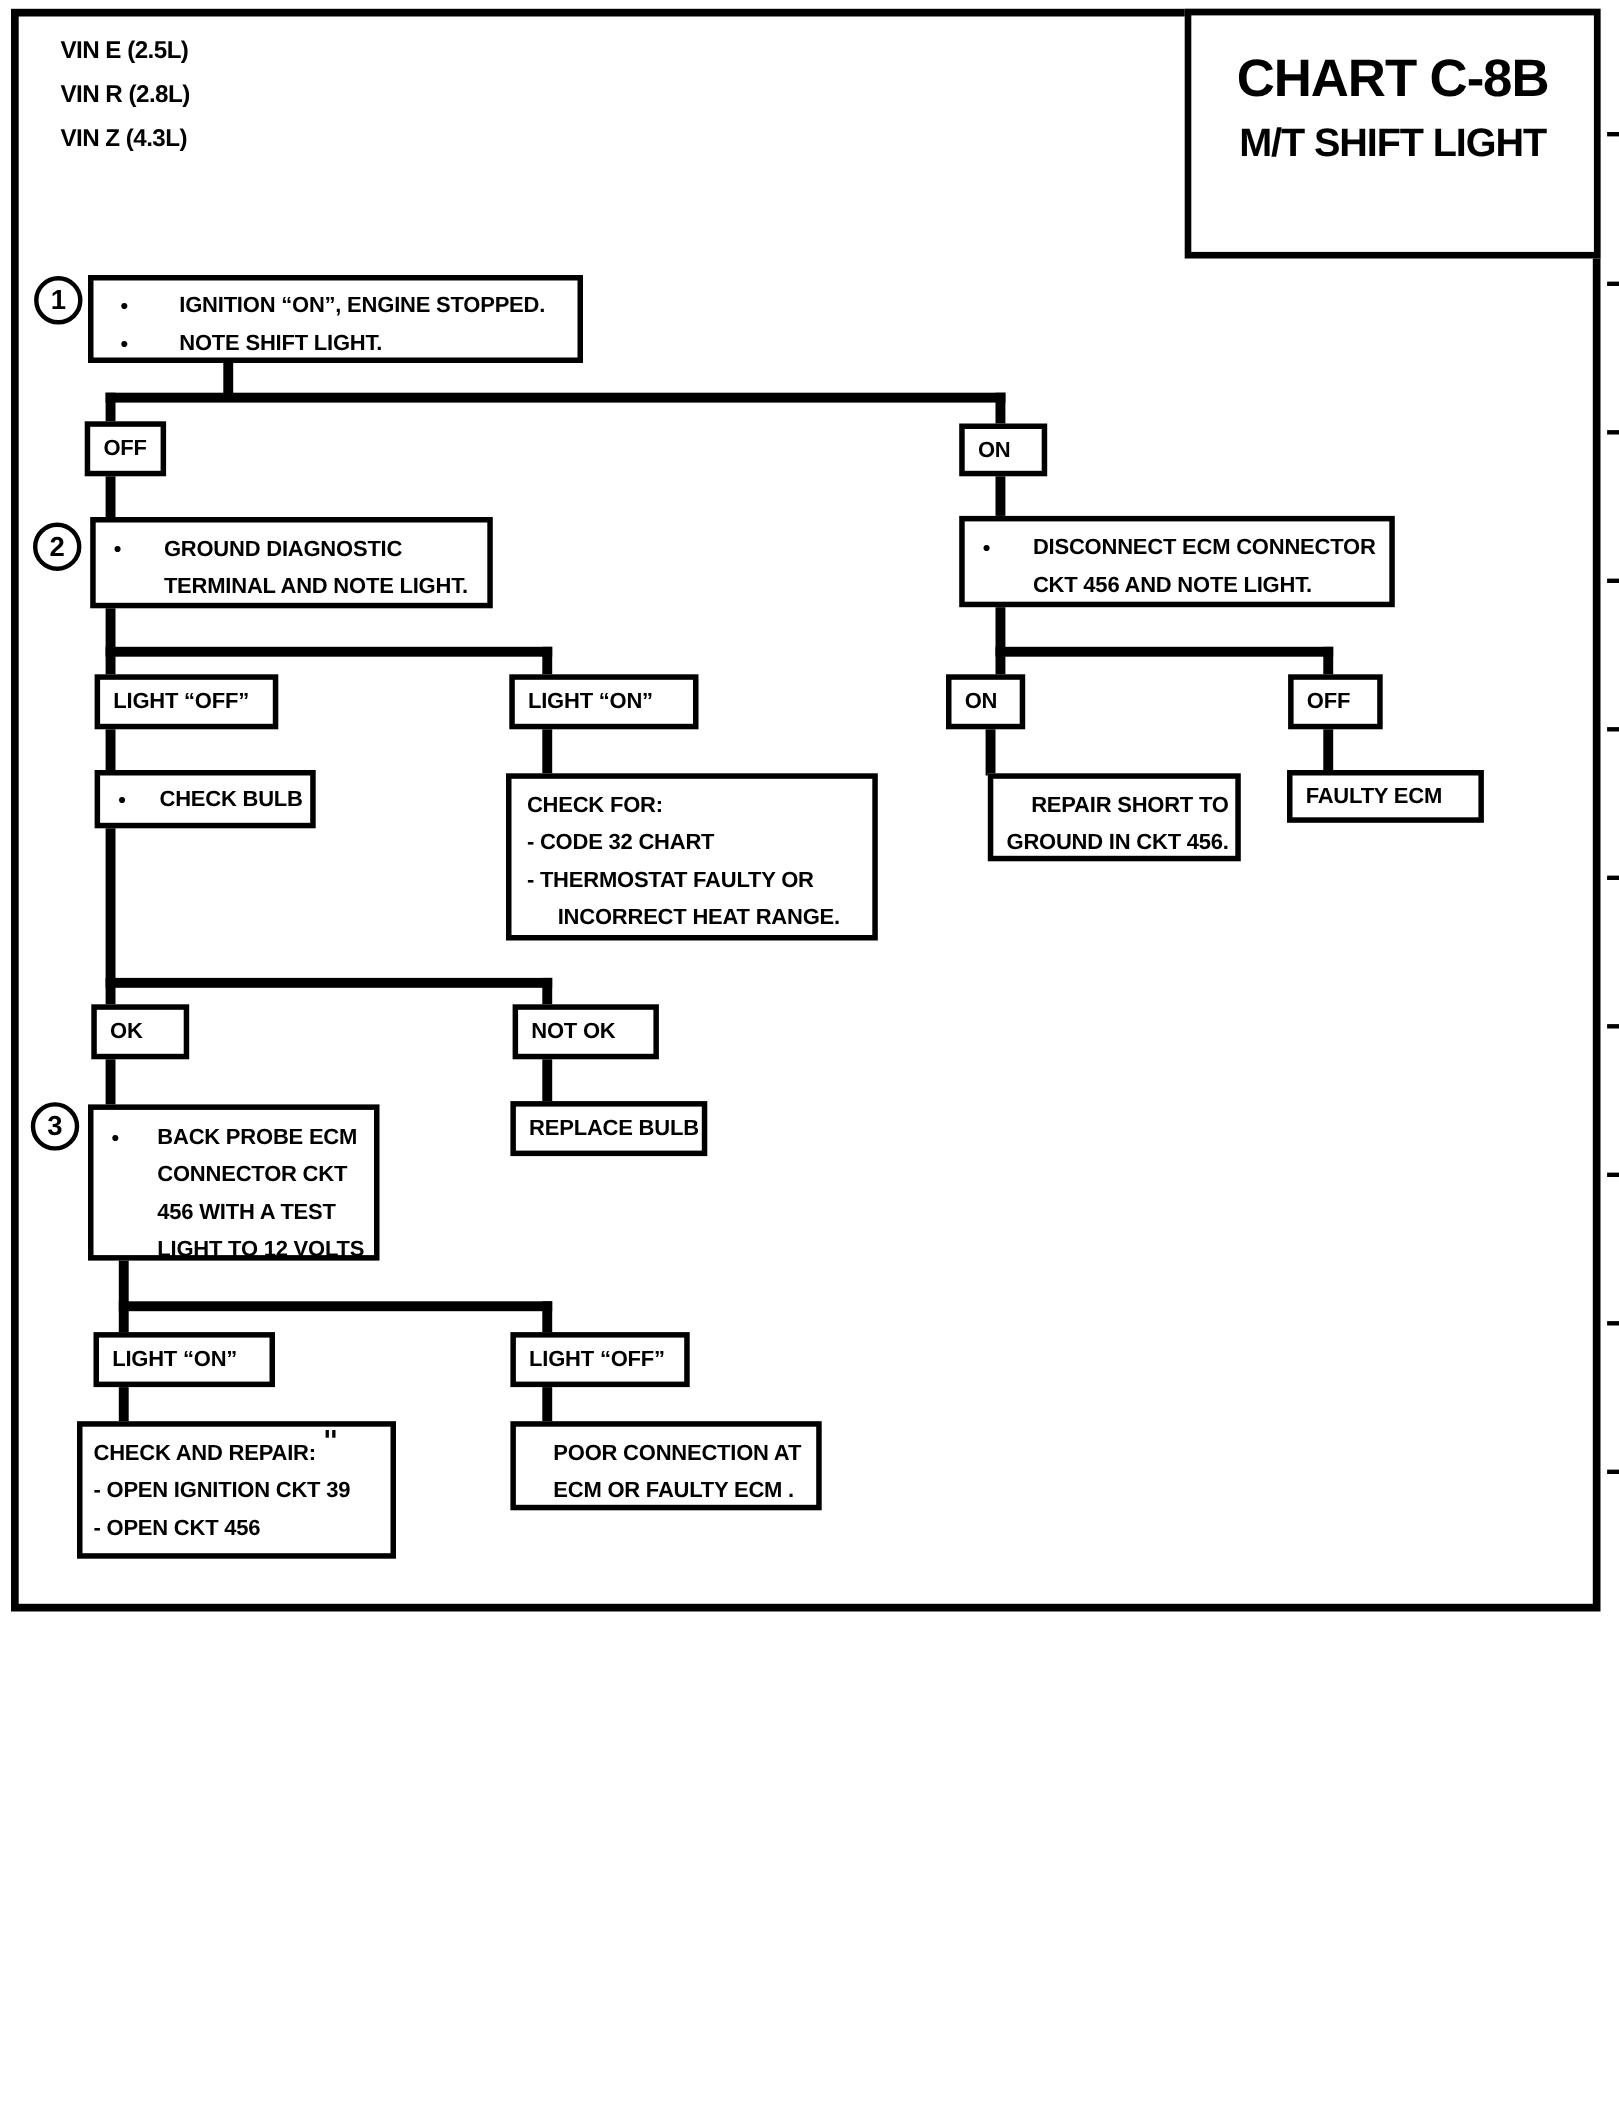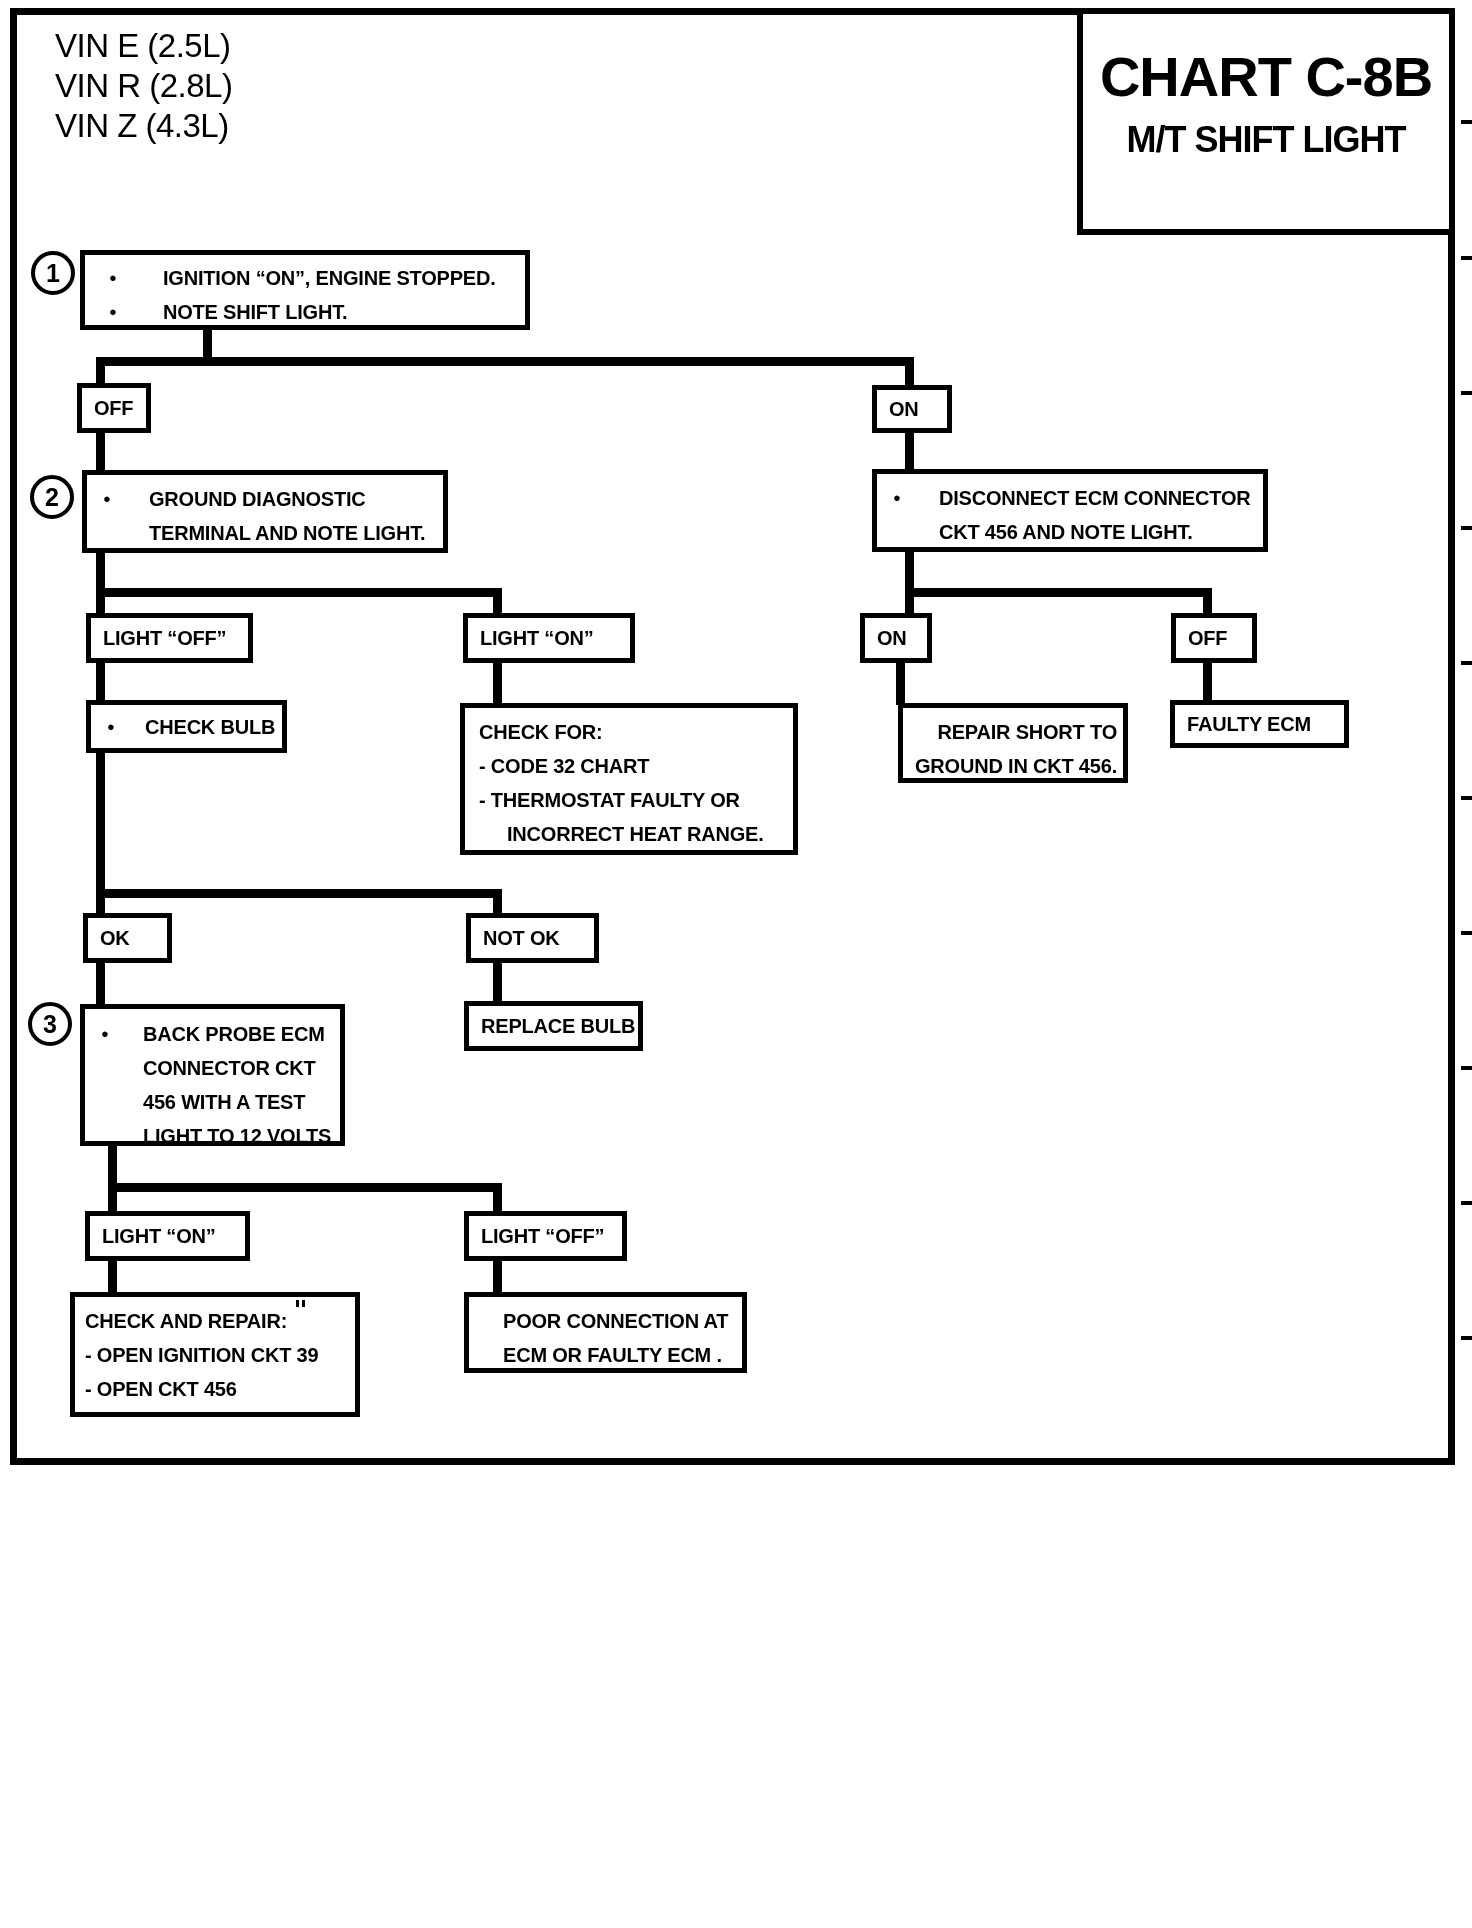--- a/index.html
+++ b/index.html
@@ -19,23 +19,23 @@
   .wide .bln{padding-left:64px;}
   .wide .bln .bullet{left:10px;}
   .indent2{padding-left:28px;}
   .stepc{position:absolute;width:44px;height:44px;border:4px solid #000;border-radius:50%;
          background:#fff;box-sizing:border-box;display:flex;align-items:center;justify-content:center;
          font-size:25px;font-weight:bold;}
   #chart-border{position:absolute;left:10px;top:8px;width:1445px;height:1457px;
                 border:7px solid #000;box-sizing:border-box;}
   #title-box{position:absolute;left:1077px;top:8px;width:378px;height:227px;
              border:6px solid #000;box-sizing:border-box;background:#fff;text-align:center;}
-  #title-box .t1{font-size:56px;font-weight:bold;letter-spacing:-1px;margin-top:30px;}
+  #title-box .t1{font-size:48px;font-weight:bold;letter-spacing:-1px;margin-top:30px;}
   #title-box .t2{font-size:36px;font-weight:bold;letter-spacing:-1px;margin-top:10px;}
-  #vin-block{position:absolute;left:55px;top:26px;font-size:33px;font-weight:normal;
+  #vin-block{position:absolute;left:55px;top:26px;font-size:22px;font-weight:bold;
              letter-spacing:-0.5px;line-height:40px;}
   .tick{position:absolute;left:1461px;width:11px;height:4px;background:#000;}
   .speck{position:absolute;background:#000;}
   #frags{position:absolute;left:590px;top:1920px;width:740px;height:8px;overflow:hidden;white-space:nowrap;}
 </style>
 </head>
 <body>
 
 <div id="page">
 

